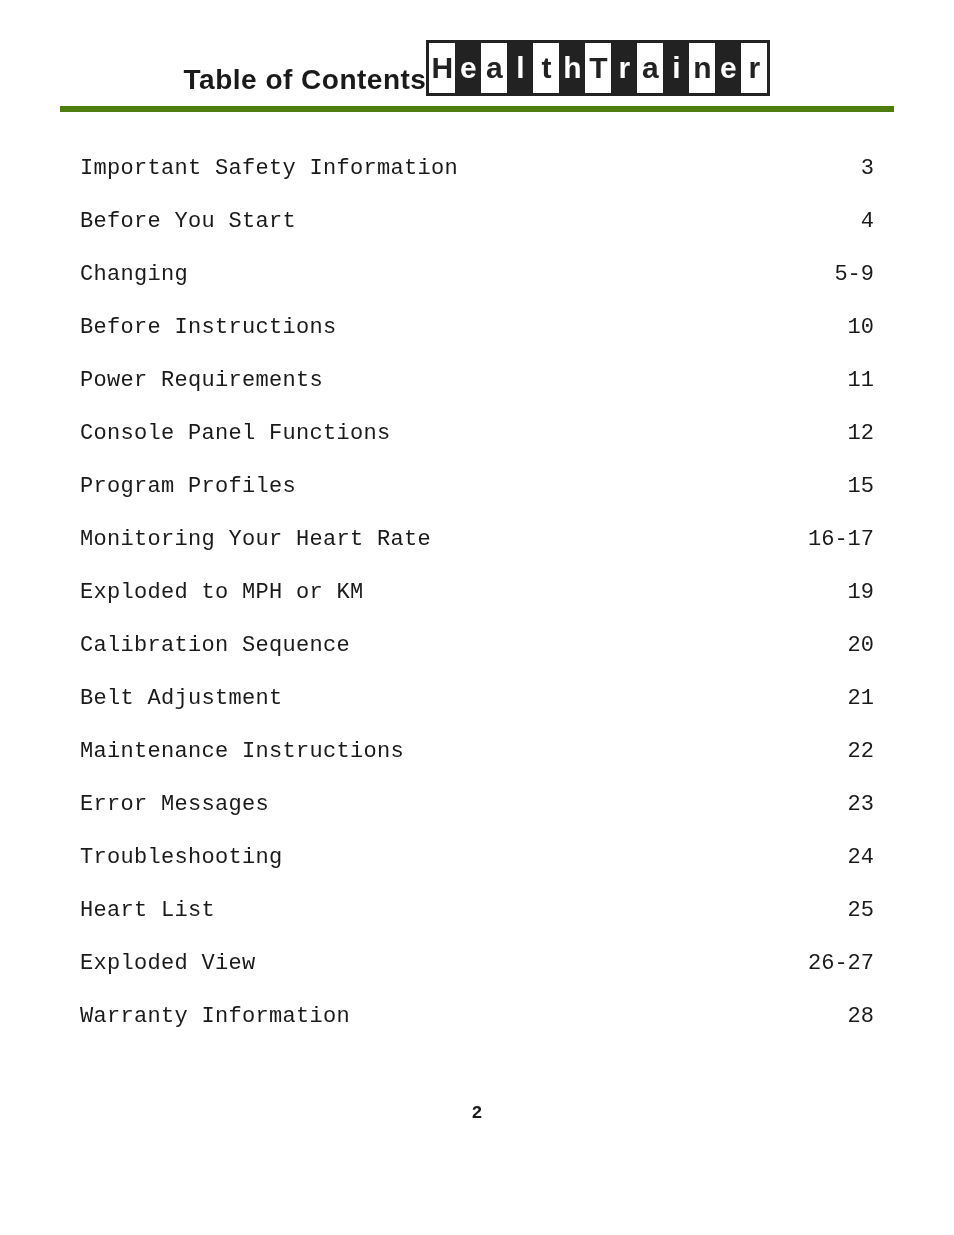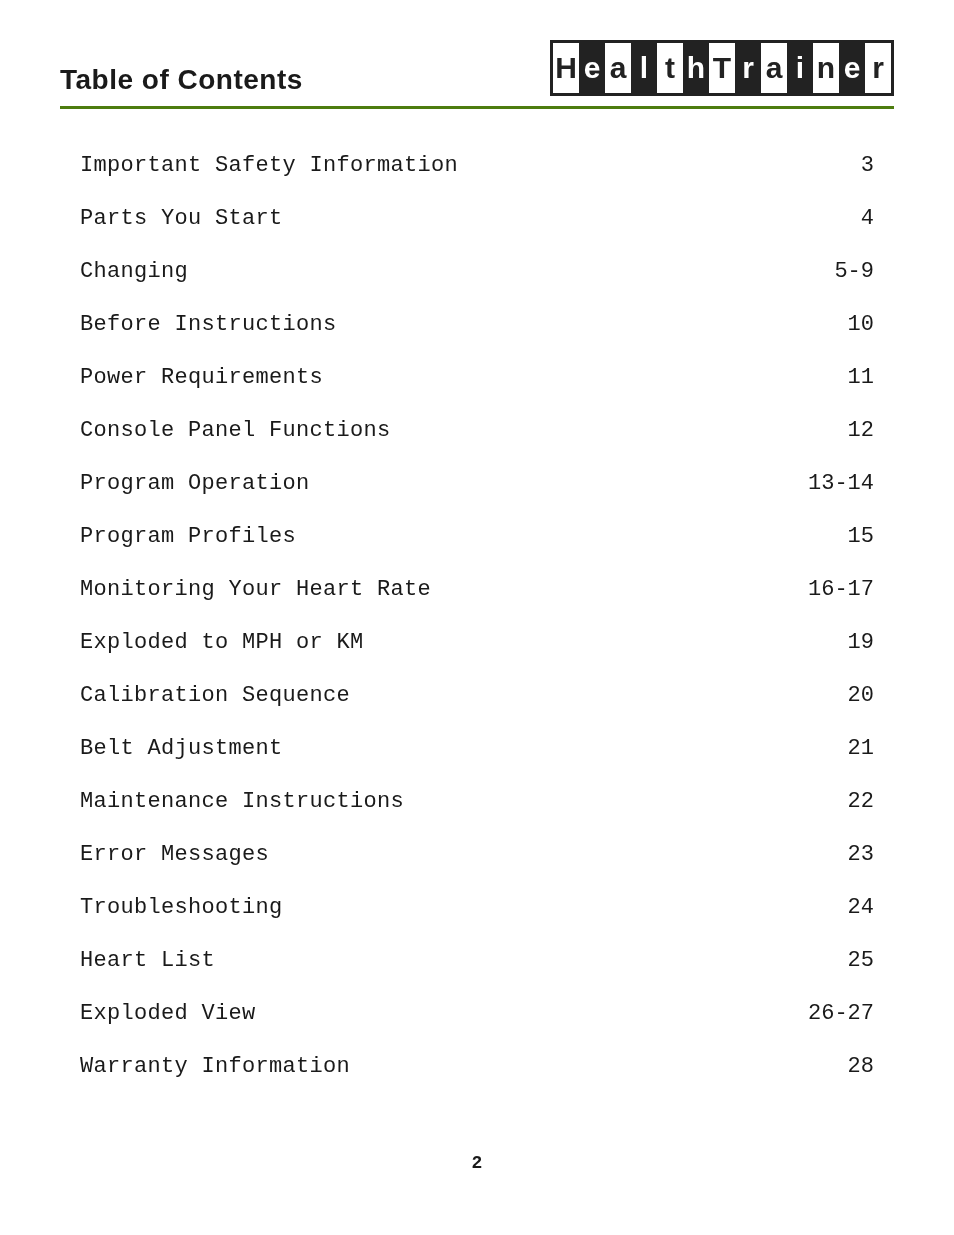--- a/index.html
+++ b/index.html
@@ -19,23 +19,23 @@
     .page {
       width: 954px;
       min-height: 1235px;
       padding: 40px 60px 60px 60px;
       position: relative;
     }
 
     .header {
       display: flex;
       align-items: flex-end;
-      justify-content: space-between;
+      justify-content: center;
       padding-bottom: 10px;
-      border-bottom: 3px solid #4d7c0f;
+      border-bottom: 6px solid #4d7c0f;
       margin-bottom: 30px;
     }
 
     .title {
       font-size: 28px;
       font-weight: 900;
       font-family: Arial, sans-serif;
       letter-spacing: 0.5px;
     }
 
@@ -130,44 +130,40 @@
       </div>
     </div>
   </div>
 
   <div class="toc-list" id="toc-list">
   <div class="toc-row">
         <span class="toc-item-label">Important Safety Information</span>
         <span class="toc-item-page">3</span>
       </div>
       <div class="toc-row">
-        <span class="toc-item-label">Parts You Start</span>
+        <span class="toc-item-label">Before You Start</span>
         <span class="toc-item-page">4</span>
       </div>
       <div class="toc-row">
         <span class="toc-item-label">Changing</span>
         <span class="toc-item-page">5-9</span>
       </div>
       <div class="toc-row">
         <span class="toc-item-label">Before Instructions</span>
         <span class="toc-item-page">10</span>
       </div>
       <div class="toc-row">
         <span class="toc-item-label">Power Requirements</span>
         <span class="toc-item-page">11</span>
       </div>
       <div class="toc-row">
         <span class="toc-item-label">Console Panel Functions</span>
         <span class="toc-item-page">12</span>
       </div>
       <div class="toc-row">
-        <span class="toc-item-label">Program Operation</span>
-        <span class="toc-item-page">13-14</span>
-      </div>
-      <div class="toc-row">
         <span class="toc-item-label">Program Profiles</span>
         <span class="toc-item-page">15</span>
       </div>
       <div class="toc-row">
         <span class="toc-item-label">Monitoring Your Heart Rate</span>
         <span class="toc-item-page">16-17</span>
       </div>
       <div class="toc-row">
         <span class="toc-item-label">Exploded to MPH or KM</span>
         <span class="toc-item-page">19</span>

